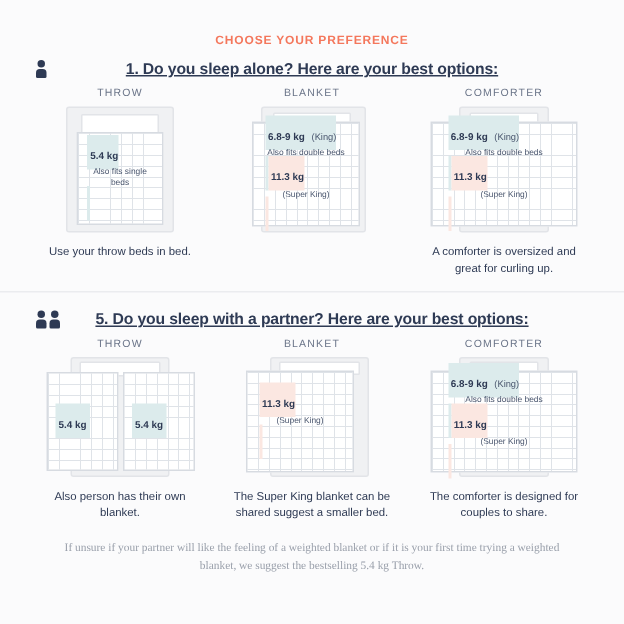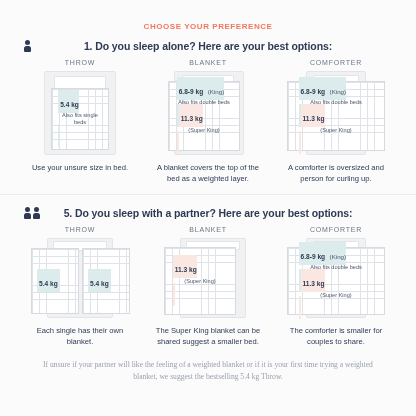--- a/index.html
+++ b/index.html
@@ -20,21 +20,21 @@
     letter-spacing:.55px;
     padding-top:22px;
   }
   .section-head{
     display:flex;align-items:center;justify-content:center;
     gap:6px;
     margin-top:9px;
     position:relative;
   }
   .section-title{
-    font-size:10.5px;font-weight:bold;letter-spacing:-.1px;color:#2e3a54;
+    font-size:10.5px;font-weight:bold;letter-spacing:-.1px;color:#2e3a54;text-decoration:underline;
   }
   .people-icon{position:absolute;left:24px;top:50%;transform:translateY(-50%);display:flex;gap:2px;}
   .person{width:7px;height:12px;position:relative;}
   .person .head{
     position:absolute;top:0;left:1px;width:5px;height:5px;border-radius:50%;background:#2e3a54;
   }
   .person .body{
     position:absolute;top:6px;left:0;width:7px;height:6px;background:#2e3a54;
     border-radius:2.5px 2.5px 1px 1px;
   }
@@ -132,21 +132,21 @@
         <span class="pillow" style="left:22px;top:5px;width:52px;height:14px;"></span>
         <span class="duvet" style="left:19px;top:17px;width:58px;height:62px;">
           <span class="chip-wrap">
             <span class="chip teal">
               <span class="kg">5.4 kg</span>
               <span class="sub">Also fits single beds</span>
             </span>
           </span>
         </span>
       </div>
-      <div class="caption">Use your unsure size in bed.</div>
+      <div class="caption">Use your throw beds in bed.</div>
     </div>
 
     <div class="col">
       <div class="col-label">BLANKET</div>
       <div class="bed" style="width:96px;height:84px;">
         <span class="frame" style="left:14px;top:0;width:70px;height:84px;"></span>
         <span class="pillow" style="left:22px;top:4px;width:52px;height:10px;"></span>
         <span class="duvet" style="left:8px;top:10px;width:72px;height:70px;">
           <span class="chip-wrap">
             <span class="chip teal">
@@ -154,21 +154,20 @@
               <span class="sz">(King)</span>
               <span class="sub">Also fits double beds</span>
             </span>
             <span class="chip pink">
               <span class="kg">11.3 kg</span>
               <span class="sub">(Super King)</span>
             </span>
           </span>
         </span>
       </div>
-      <div class="caption">A blanket covers the top of the bed as a weighted layer.</div>
     </div>
 
     <div class="col">
       <div class="col-label">COMFORTER</div>
       <div class="bed" style="width:110px;height:84px;">
         <span class="frame" style="left:25px;top:0;width:60px;height:84px;"></span>
         <span class="pillow" style="left:32px;top:4px;width:46px;height:9px;"></span>
         <span class="duvet" style="left:6px;top:10px;width:98px;height:70px;">
           <span class="chip-wrap">
             <span class="chip teal">
@@ -176,21 +175,21 @@
               <span class="sz">(King)</span>
               <span class="sub">Also fits double beds</span>
             </span>
             <span class="chip pink">
               <span class="kg">11.3 kg</span>
               <span class="sub">(Super King)</span>
             </span>
           </span>
         </span>
       </div>
-      <div class="caption">A comforter is oversized and person for curling up.</div>
+      <div class="caption">A comforter is oversized and great for curling up.</div>
     </div>
   </div>
 
   <div class="divider" style="margin-top:10px;"></div>
 
   <div class="section-head" style="margin-top:12px;">
     <span class="people-icon">
       <span class="person">
           <span class="head"></span>
           <span class="body"></span>
@@ -218,21 +217,21 @@
           </span>
         </span>
         <span class="duvet" style="left:57px;top:10px;width:48px;height:66px;">
           <span class="chip-wrap">
             <span class="chip teal">
               <span class="kg">5.4 kg</span>
             </span>
           </span>
         </span>
       </div>
-      <div class="caption">Each single has their own blanket.</div>
+      <div class="caption">Also person has their own blanket.</div>
     </div>
 
     <div class="col">
       <div class="col-label">BLANKET</div>
       <div class="bed" style="width:100px;height:80px;">
         <span class="frame" style="left:22px;top:0;width:66px;height:80px;"></span>
         <span class="pillow" style="left:28px;top:3px;width:54px;height:9px;"></span>
         <span class="duvet" style="left:6px;top:9px;width:72px;height:68px;">
           <span class="chip-wrap">
             <span class="chip pink">
@@ -257,19 +256,19 @@
               <span class="sz">(King)</span>
               <span class="sub">Also fits double beds</span>
             </span>
             <span class="chip pink">
               <span class="kg">11.3 kg</span>
               <span class="sub">(Super King)</span>
             </span>
           </span>
         </span>
       </div>
-      <div class="caption">The comforter is smaller for couples to share.</div>
+      <div class="caption">The comforter is designed for couples to share.</div>
     </div>
   </div>
 
   <div class="footer" style="margin-top:12px;">If unsure if your partner will like the feeling of a weighted blanket or if it is your first time trying a weighted blanket, we suggest the bestselling 5.4 kg Throw.</div>
 
 </div>
 
 </body></html>

